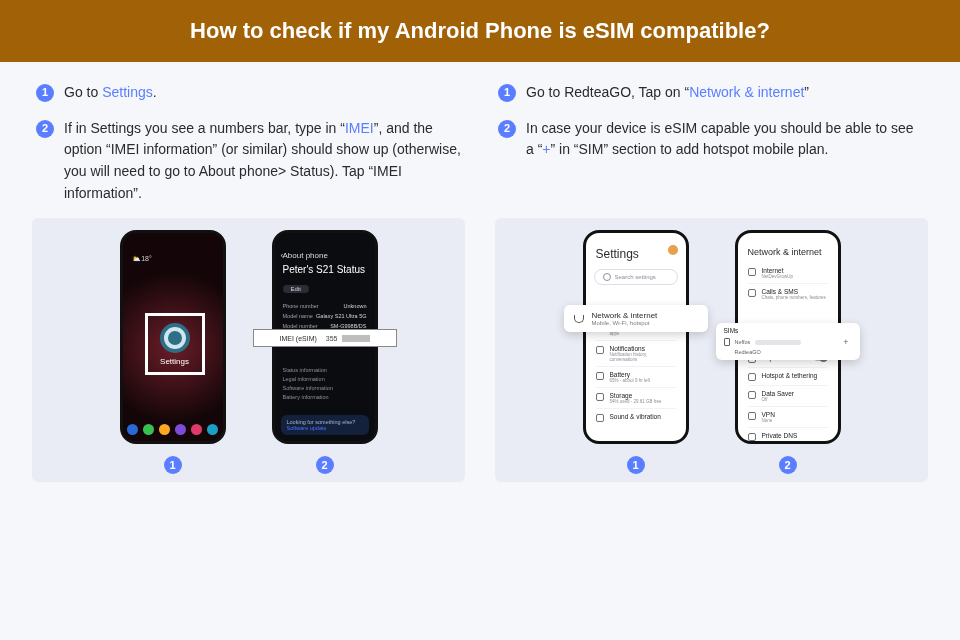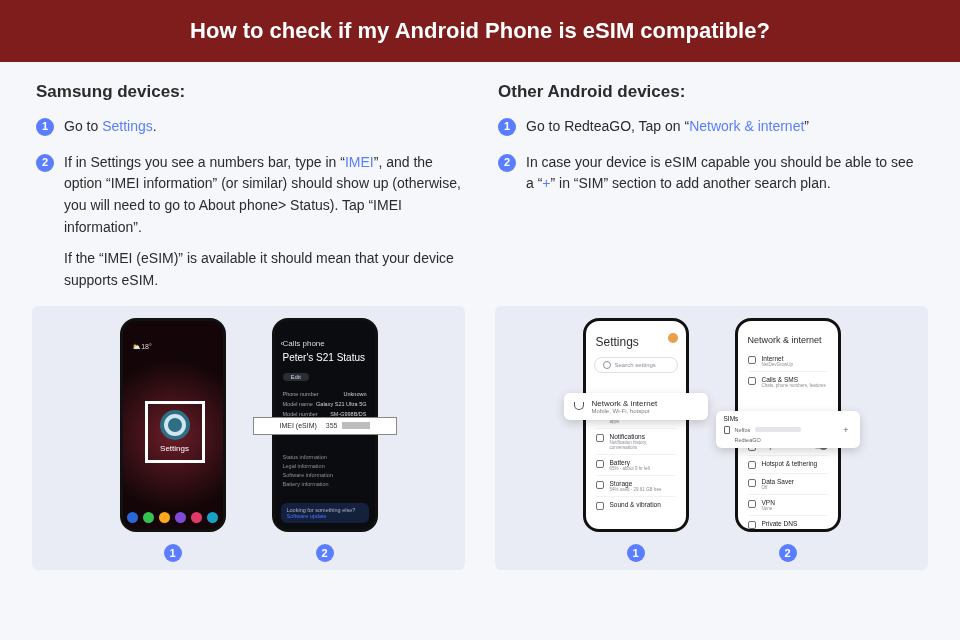--- a/index.html
+++ b/index.html
@@ -1,17 +1,17 @@
 <!DOCTYPE html>
 <html><head>
 <meta charset="utf-8">
 <style>
 *{box-sizing:border-box;margin:0;padding:0}
 body{font-family:-apple-system,BlinkMacSystemFont,'Segoe UI',sans-serif;background:#f5f7fa;color:#2b2b2b;width:960px;height:640px;overflow:hidden}
-.header{background:#7f1d1d;color:#fff;text-align:center;padding:18px 12px;font-size:22px;font-weight:600}
+.header{background:#a16207;color:#fff;text-align:center;padding:18px 12px;font-size:22px;font-weight:600}
 .cols{display:flex;gap:36px;padding:20px 36px 0 36px}
 .col{flex:1;min-width:0}
 .subtitle{font-size:17px;font-weight:700;margin-bottom:14px}
 .step{display:flex;gap:10px;margin-bottom:14px;line-height:1.55;font-size:14px}
 .step-num{flex:0 0 18px;width:18px;height:18px;border-radius:50%;background:#5a7eff;color:#fff;font-size:11px;font-weight:700;display:flex;align-items:center;justify-content:center;margin-top:2px}
 .step-text{flex:1}
 .link{color:#5a7eff}
 .step-para{margin-top:10px}
 .shot{display:flex;flex-direction:column;align-items:center;gap:12px}
 .shot-num{width:18px;height:18px;border-radius:50%;background:#5a7eff;color:#fff;font-size:11px;font-weight:700;display:flex;align-items:center;justify-content:center}
@@ -80,42 +80,39 @@
 </style>
 </head>
 <body>
 
 <div class="header">
   <span>How to check if my Android Phone is eSIM compatible?</span>
 </div>
 
 <div class="cols">
   <div class="col">
-    <div class="subtitle">Samsung devices:</div>
     <div class="step">
       <div class="step-num">1</div>
       <div class="step-text"><span>Go to </span><span class="link">Settings</span><span>.</span></div>
     </div>
     <div class="step">
       <div class="step-num">2</div>
       <div class="step-text"><span>If in Settings you see a numbers bar, type in “</span><span class="link">IMEI</span><span>”, and the option “IMEI information” (or similar) should show up (otherwise, you will need to go to About phone&gt; Status). Tap “IMEI information”.</span>
-        <div class="step-para">If the “IMEI (eSIM)” is available it should mean that your device supports eSIM.</div>
       </div>
     </div>
   </div>
 
   <div class="col">
-    <div class="subtitle">Other Android devices:</div>
     <div class="step">
       <div class="step-num">1</div>
       <div class="step-text"><span>Go to RedteaGO, Tap on “</span><span class="link">Network &amp; internet</span><span>”</span></div>
     </div>
     <div class="step">
       <div class="step-num">2</div>
-      <div class="step-text"><span>In case your device is eSIM capable you should be able to see a “</span><span class="link">+</span><span>” in “SIM” section to add another search plan.</span></div>
+      <div class="step-text"><span>In case your device is eSIM capable you should be able to see a “</span><span class="link">+</span><span>” in “SIM” section to add hotspot mobile plan.</span></div>
     </div>
   </div>
 </div>
 
 <div class="shots-row">
 
   <div class="shot-block">
     <div class="group">
       <div class="shot">
         <div class="phone dark">
@@ -132,21 +129,21 @@
               <i></i>
               <i></i>
               <i></i>
             </div>
         </div>
         <div class="shot-num">1</div>
       </div>
       <div class="shot">
         <div class="phone dark" style="overflow:visible">
           <div class="s2-back">‹</div>
-          <div class="s2-head">Calls phone</div>
+          <div class="s2-head">About phone</div>
           <div class="s2-brand">Peter's S21 Status</div>
           <div class="s2-edit">Edit</div>
           <div class="s2-rows">
             <div class="s2-row">
                 <span>Phone number</span>
                 <b>Unknown</b>
               </div>
             <div class="s2-row">
                 <span>Model name</span>
                 <b>Galaxy S21 Ultra 5G</b>

